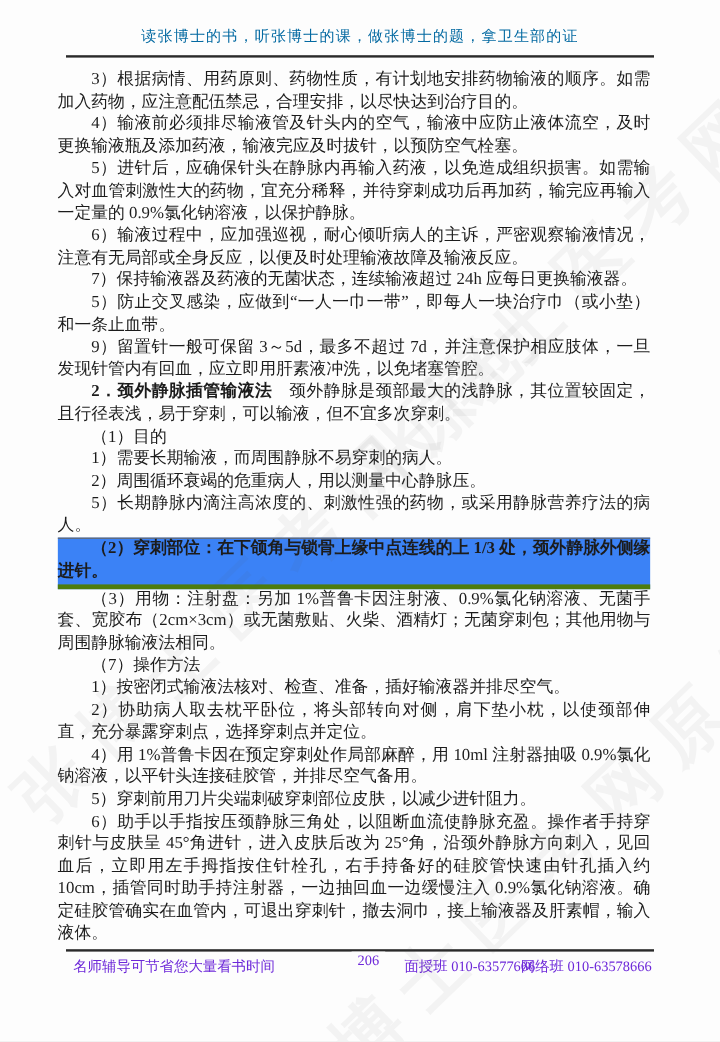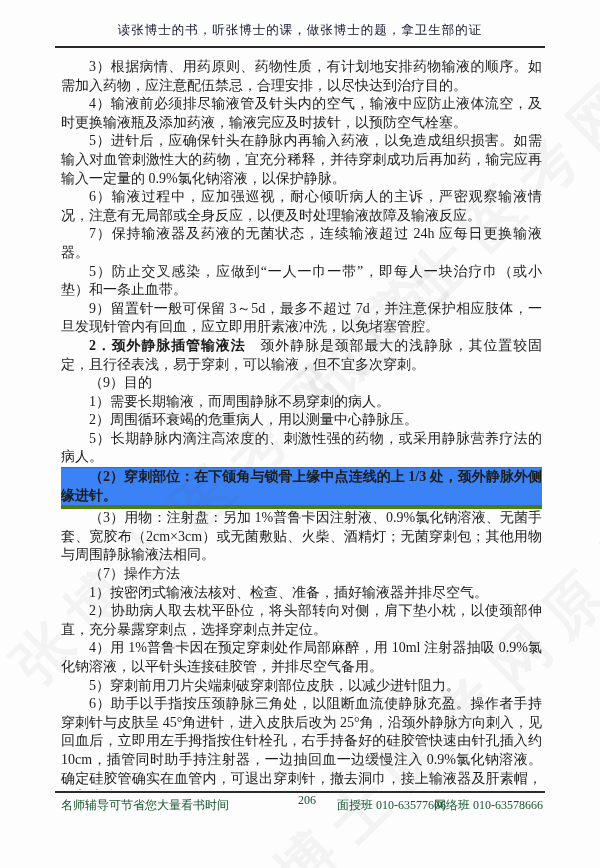--- a/index.html
+++ b/index.html
@@ -16,60 +16,60 @@
   .header{
     position:absolute;top:22px;left:55px;right:55px;
     text-align:center;
     padding-bottom:7px;
     border-bottom:2px solid #2a2a2a;
     z-index:2;
   }
   .header-slogan{
     font-size:12.5px;
     letter-spacing:1px;
-    color:#0f172a;
+    color:#0369a1;
     white-space:nowrap;
   }
   
   .watermark-layer{position:absolute;inset:0;z-index:3;pointer-events:none;}
   .wm{
     position:absolute;
     font-size:58px;
     letter-spacing:16px;
     white-space:nowrap;
     color:#555;
     opacity:0.055;
     transform:rotate(-44deg);
     font-weight:700;
   }
   .wm1{left:230px;top:150px;}
   .wm2{left:-60px;top:430px;}
   .wm3{left:150px;top:690px;}
   
   .doc-body{
-    position:absolute;top:58px;left:61px;right:58px;
+    position:absolute;top:58px;left:48px;right:58px;
     height:732px;overflow:hidden;
     font-size:14px;line-height:18.6px;
     text-align:justify;
     z-index:1;
   }
   .para{margin:0;text-indent:2em;}
   .para strong{font-weight:700;}
   .para.highlight{
     background:#3b82f6;
     border-top:1px solid #666;
     border-bottom:4px solid #4d7c0f;
     font-weight:bold;
   }
   
   .footer{
     position:absolute;top:791px;left:55px;right:55px;height:26px;
     border-top:2px solid #2a2a2a;
     z-index:2;
-    font-size:12px;color:#14532d;
+    font-size:12px;color:#6d28d9;
   }
   .f-left{position:absolute;left:6px;top:4px;white-space:nowrap;}
   .f-page{
     position:absolute;left:238px;top:0px;
     font-size:12px;background:#fdfdfd;padding:0 5px;
   }
   .f-phone1{position:absolute;left:282px;top:4px;white-space:nowrap;}
   .f-phone2{position:absolute;right:2px;top:4px;white-space:nowrap;}
 </style>
 </head>
@@ -89,21 +89,21 @@
 
   <div class="doc-body">
       <p class="para">3）根据病情、用药原则、药物性质，有计划地安排药物输液的顺序。如需加入药物，应注意配伍禁忌，合理安排，以尽快达到治疗目的。</p>
       <p class="para">4）输液前必须排尽输液管及针头内的空气，输液中应防止液体流空，及时更换输液瓶及添加药液，输液完应及时拔针，以预防空气栓塞。</p>
       <p class="para">5）进针后，应确保针头在静脉内再输入药液，以免造成组织损害。如需输入对血管刺激性大的药物，宜充分稀释，并待穿刺成功后再加药，输完应再输入一定量的 0.9%氯化钠溶液，以保护静脉。</p>
       <p class="para">6）输液过程中，应加强巡视，耐心倾听病人的主诉，严密观察输液情况，注意有无局部或全身反应，以便及时处理输液故障及输液反应。</p>
       <p class="para">7）保持输液器及药液的无菌状态，连续输液超过 24h 应每日更换输液器。</p>
       <p class="para">5）防止交叉感染，应做到“一人一巾一带”，即每人一块治疗巾（或小垫）和一条止血带。</p>
       <p class="para">9）留置针一般可保留 3～5d，最多不超过 7d，并注意保护相应肢体，一旦发现针管内有回血，应立即用肝素液冲洗，以免堵塞管腔。</p>
       <p class="para"><strong>2．颈外静脉插管输液法</strong>　颈外静脉是颈部最大的浅静脉，其位置较固定，且行径表浅，易于穿刺，可以输液，但不宜多次穿刺。</p>
-      <p class="para">（9）目的</p>
+      <p class="para">（1）目的</p>
       <p class="para">1）需要长期输液，而周围静脉不易穿刺的病人。</p>
       <p class="para">2）周围循环衰竭的危重病人，用以测量中心静脉压。</p>
       <p class="para">5）长期静脉内滴注高浓度的、刺激性强的药物，或采用静脉营养疗法的病人。</p>
       <p class="para highlight">（2）穿刺部位：在下颌角与锁骨上缘中点连线的上 1/3 处，颈外静脉外侧缘进针。</p>
       <p class="para">（3）用物：注射盘：另加 1%普鲁卡因注射液、0.9%氯化钠溶液、无菌手套、宽胶布（2cm×3cm）或无菌敷贴、火柴、酒精灯；无菌穿刺包；其他用物与周围静脉输液法相同。</p>
       <p class="para">（7）操作方法</p>
       <p class="para">1）按密闭式输液法核对、检查、准备，插好输液器并排尽空气。</p>
       <p class="para">2）协助病人取去枕平卧位，将头部转向对侧，肩下垫小枕，以使颈部伸直，充分暴露穿刺点，选择穿刺点并定位。</p>
       <p class="para">4）用 1%普鲁卡因在预定穿刺处作局部麻醉，用 10ml 注射器抽吸 0.9%氯化钠溶液，以平针头连接硅胶管，并排尽空气备用。</p>
       <p class="para">5）穿刺前用刀片尖端刺破穿刺部位皮肤，以减少进针阻力。</p>

